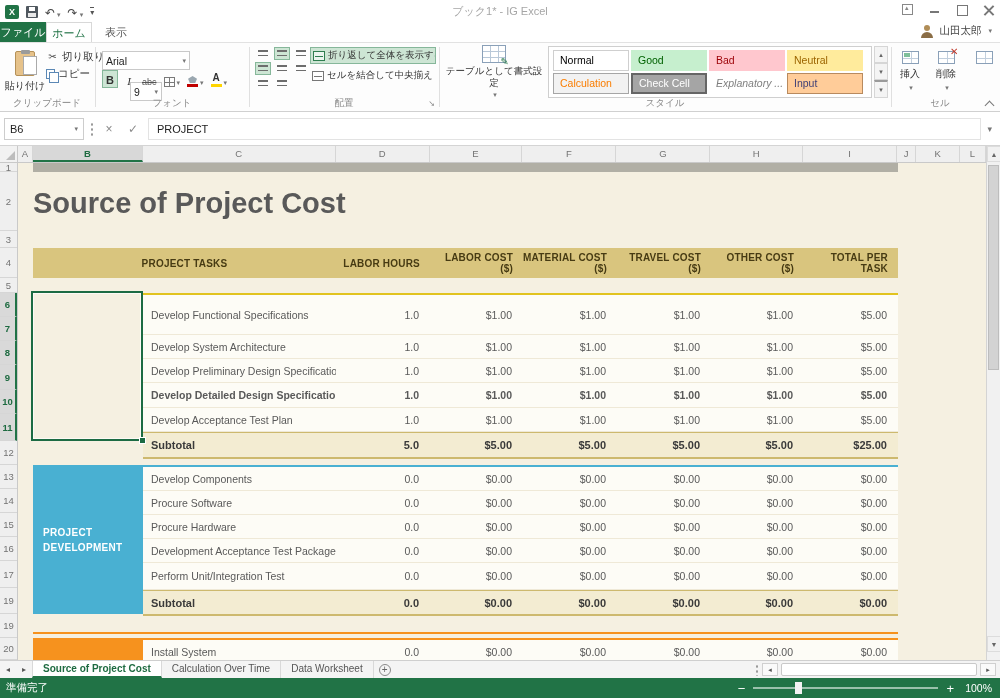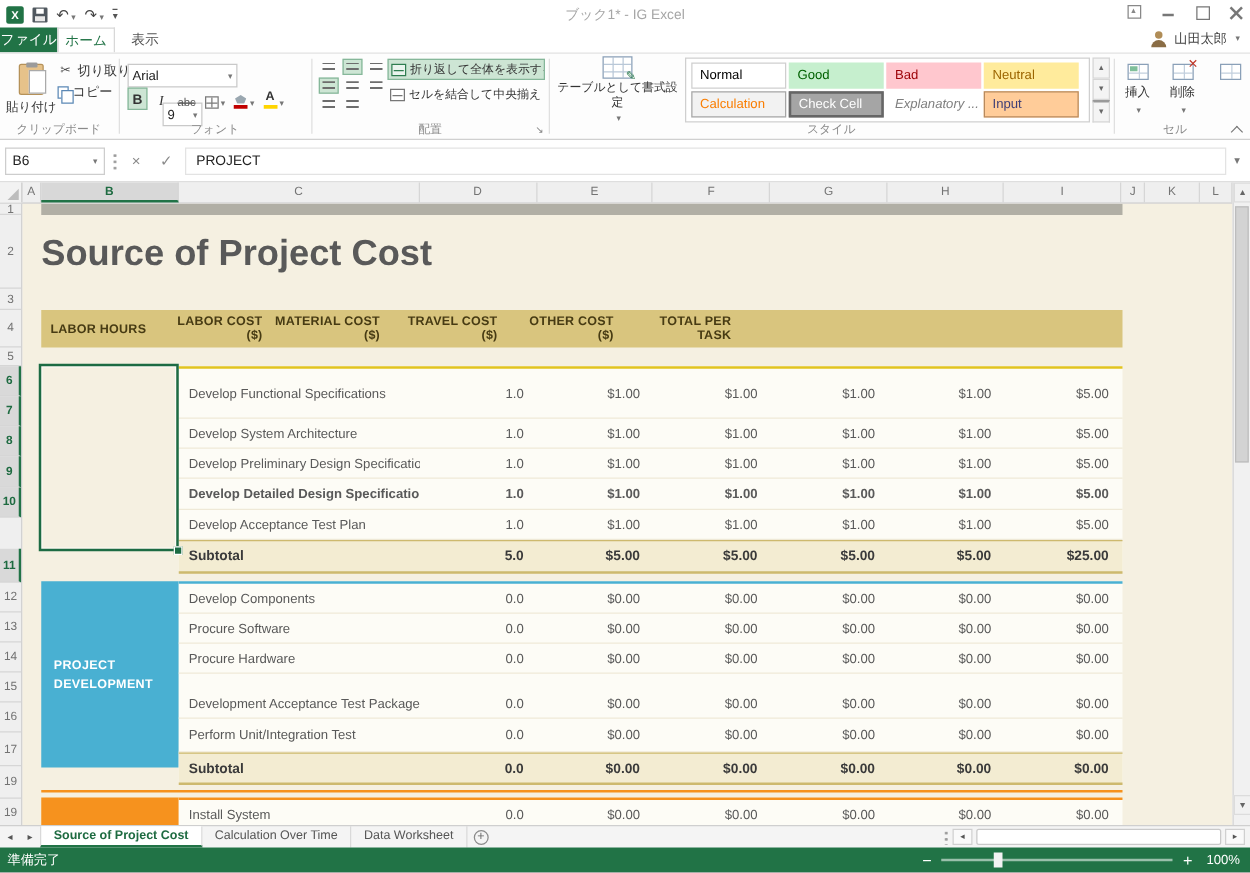--- a/index.html
+++ b/index.html
@@ -390,36 +390,37 @@
       <div class="row-h" style="height: 9px; line-height: 9px;">1</div>
       <div class="row-h" style="height: 59px; line-height: 59px;">2</div>
       <div class="row-h" style="height: 17px; line-height: 17px;">3</div>
       <div class="row-h" style="height: 30px; line-height: 30px;">4</div>
       <div class="row-h" style="height: 15px; line-height: 15px;">5</div>
       <div class="row-h sel" style="height: 24px; line-height: 24px;">6</div>
       <div class="row-h sel" style="height: 24px; line-height: 24px;">7</div>
       <div class="row-h sel" style="height: 24px; line-height: 24px;">8</div>
       <div class="row-h sel" style="height: 25px; line-height: 25px;">9</div>
       <div class="row-h sel" style="height: 24px; line-height: 24px;">10</div>
-      <div class="row-h sel" style="height: 27px; line-height: 27px; margin-top: 25px;">11</div>
+      <div class="row-h sel" style="height: 27px; line-height: 27px;">11</div>
       <div class="row-h" style="height: 24px; line-height: 24px;">12</div>
       <div class="row-h" style="height: 24px; line-height: 24px;">13</div>
       <div class="row-h" style="height: 24px; line-height: 24px;">14</div>
       <div class="row-h" style="height: 24px; line-height: 24px;">15</div>
       <div class="row-h" style="height: 24px; line-height: 24px;">16</div>
       <div class="row-h" style="height: 27px; line-height: 27px;">17</div>
       <div class="row-h" style="height: 26px; line-height: 26px;">19</div>
       <div class="row-h" style="height: 24px; line-height: 24px;">19</div>
       <div class="row-h" style="height: 22px; line-height: 22px;">20</div>
     </div>
 
   <div class="sheet" id="sheet-body">
     <div class="row1band"></div>
     <div class="sheet-title">Source of Project Cost</div>
     <div class="band">
+      <div class="bh c0">PROJECT TASKS</div>
       <div class="bh c1">LABOR HOURS</div>
       <div class="bh c2">LABOR COST ($)</div>
       <div class="bh c3">MATERIAL COST ($)</div>
       <div class="bh c4">TRAVEL COST ($)</div>
       <div class="bh c5">OTHER COST ($)</div>
       <div class="bh c6">TOTAL PER TASK</div>
     </div>
 
     <div class="section" style="top: 130px; height: 148px;">
         <div class="sec-rows" style="border-top-color: rgb(225, 195, 31);">
@@ -502,21 +503,21 @@
           </div>
           <div class="trow" style="height: 24px;">
             <div class="task">Procure Hardware</div>
             <div class="val" style="width: 94px;">0.0</div>
             <div class="val" style="width: 93px;">$0.00</div>
             <div class="val" style="width: 94px;">$0.00</div>
             <div class="val" style="width: 94px;">$0.00</div>
             <div class="val" style="width: 93px;">$0.00</div>
             <div class="val" style="width: 94px;">$0.00</div>
           </div>
-          <div class="trow" style="height: 24px; margin-top: 12px;">
+          <div class="trow" style="height: 24px;">
             <div class="task">Development Acceptance Test Package</div>
             <div class="val" style="width: 94px;">0.0</div>
             <div class="val" style="width: 93px;">$0.00</div>
             <div class="val" style="width: 94px;">$0.00</div>
             <div class="val" style="width: 94px;">$0.00</div>
             <div class="val" style="width: 93px;">$0.00</div>
             <div class="val" style="width: 94px;">$0.00</div>
           </div>
           <div class="trow" style="height: 27px;">
             <div class="task">Perform Unit/Integration Test</div>

